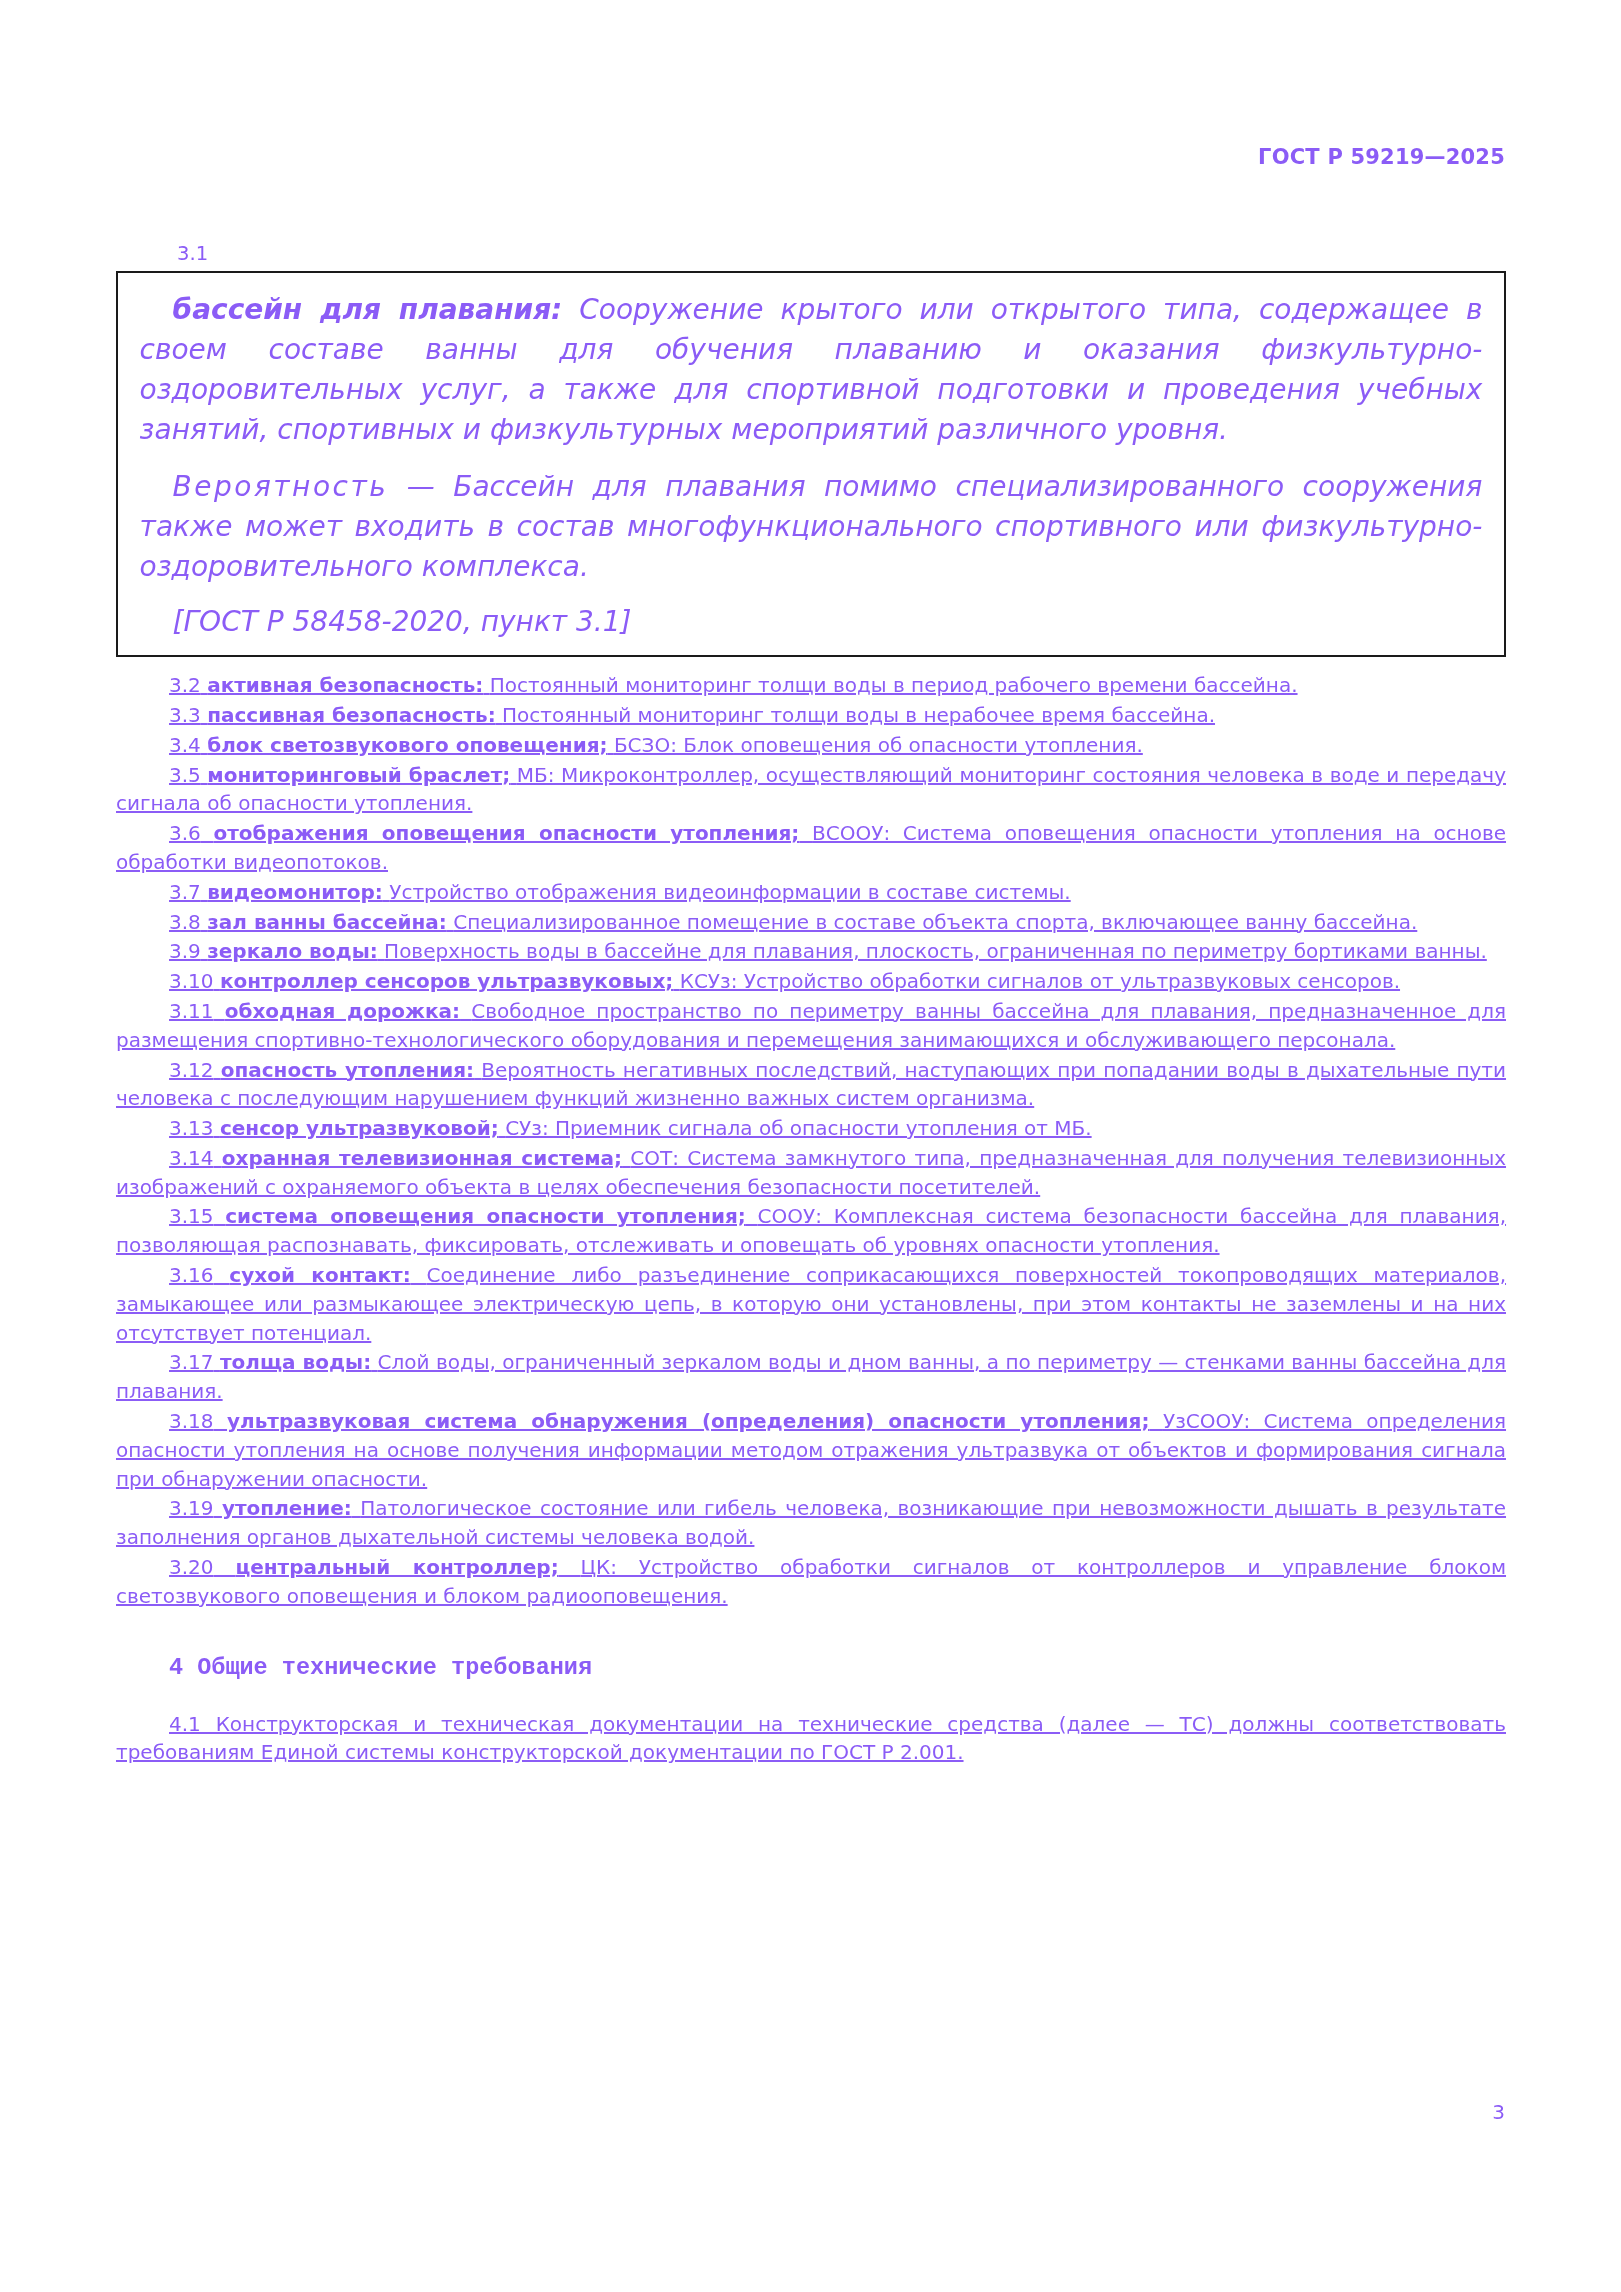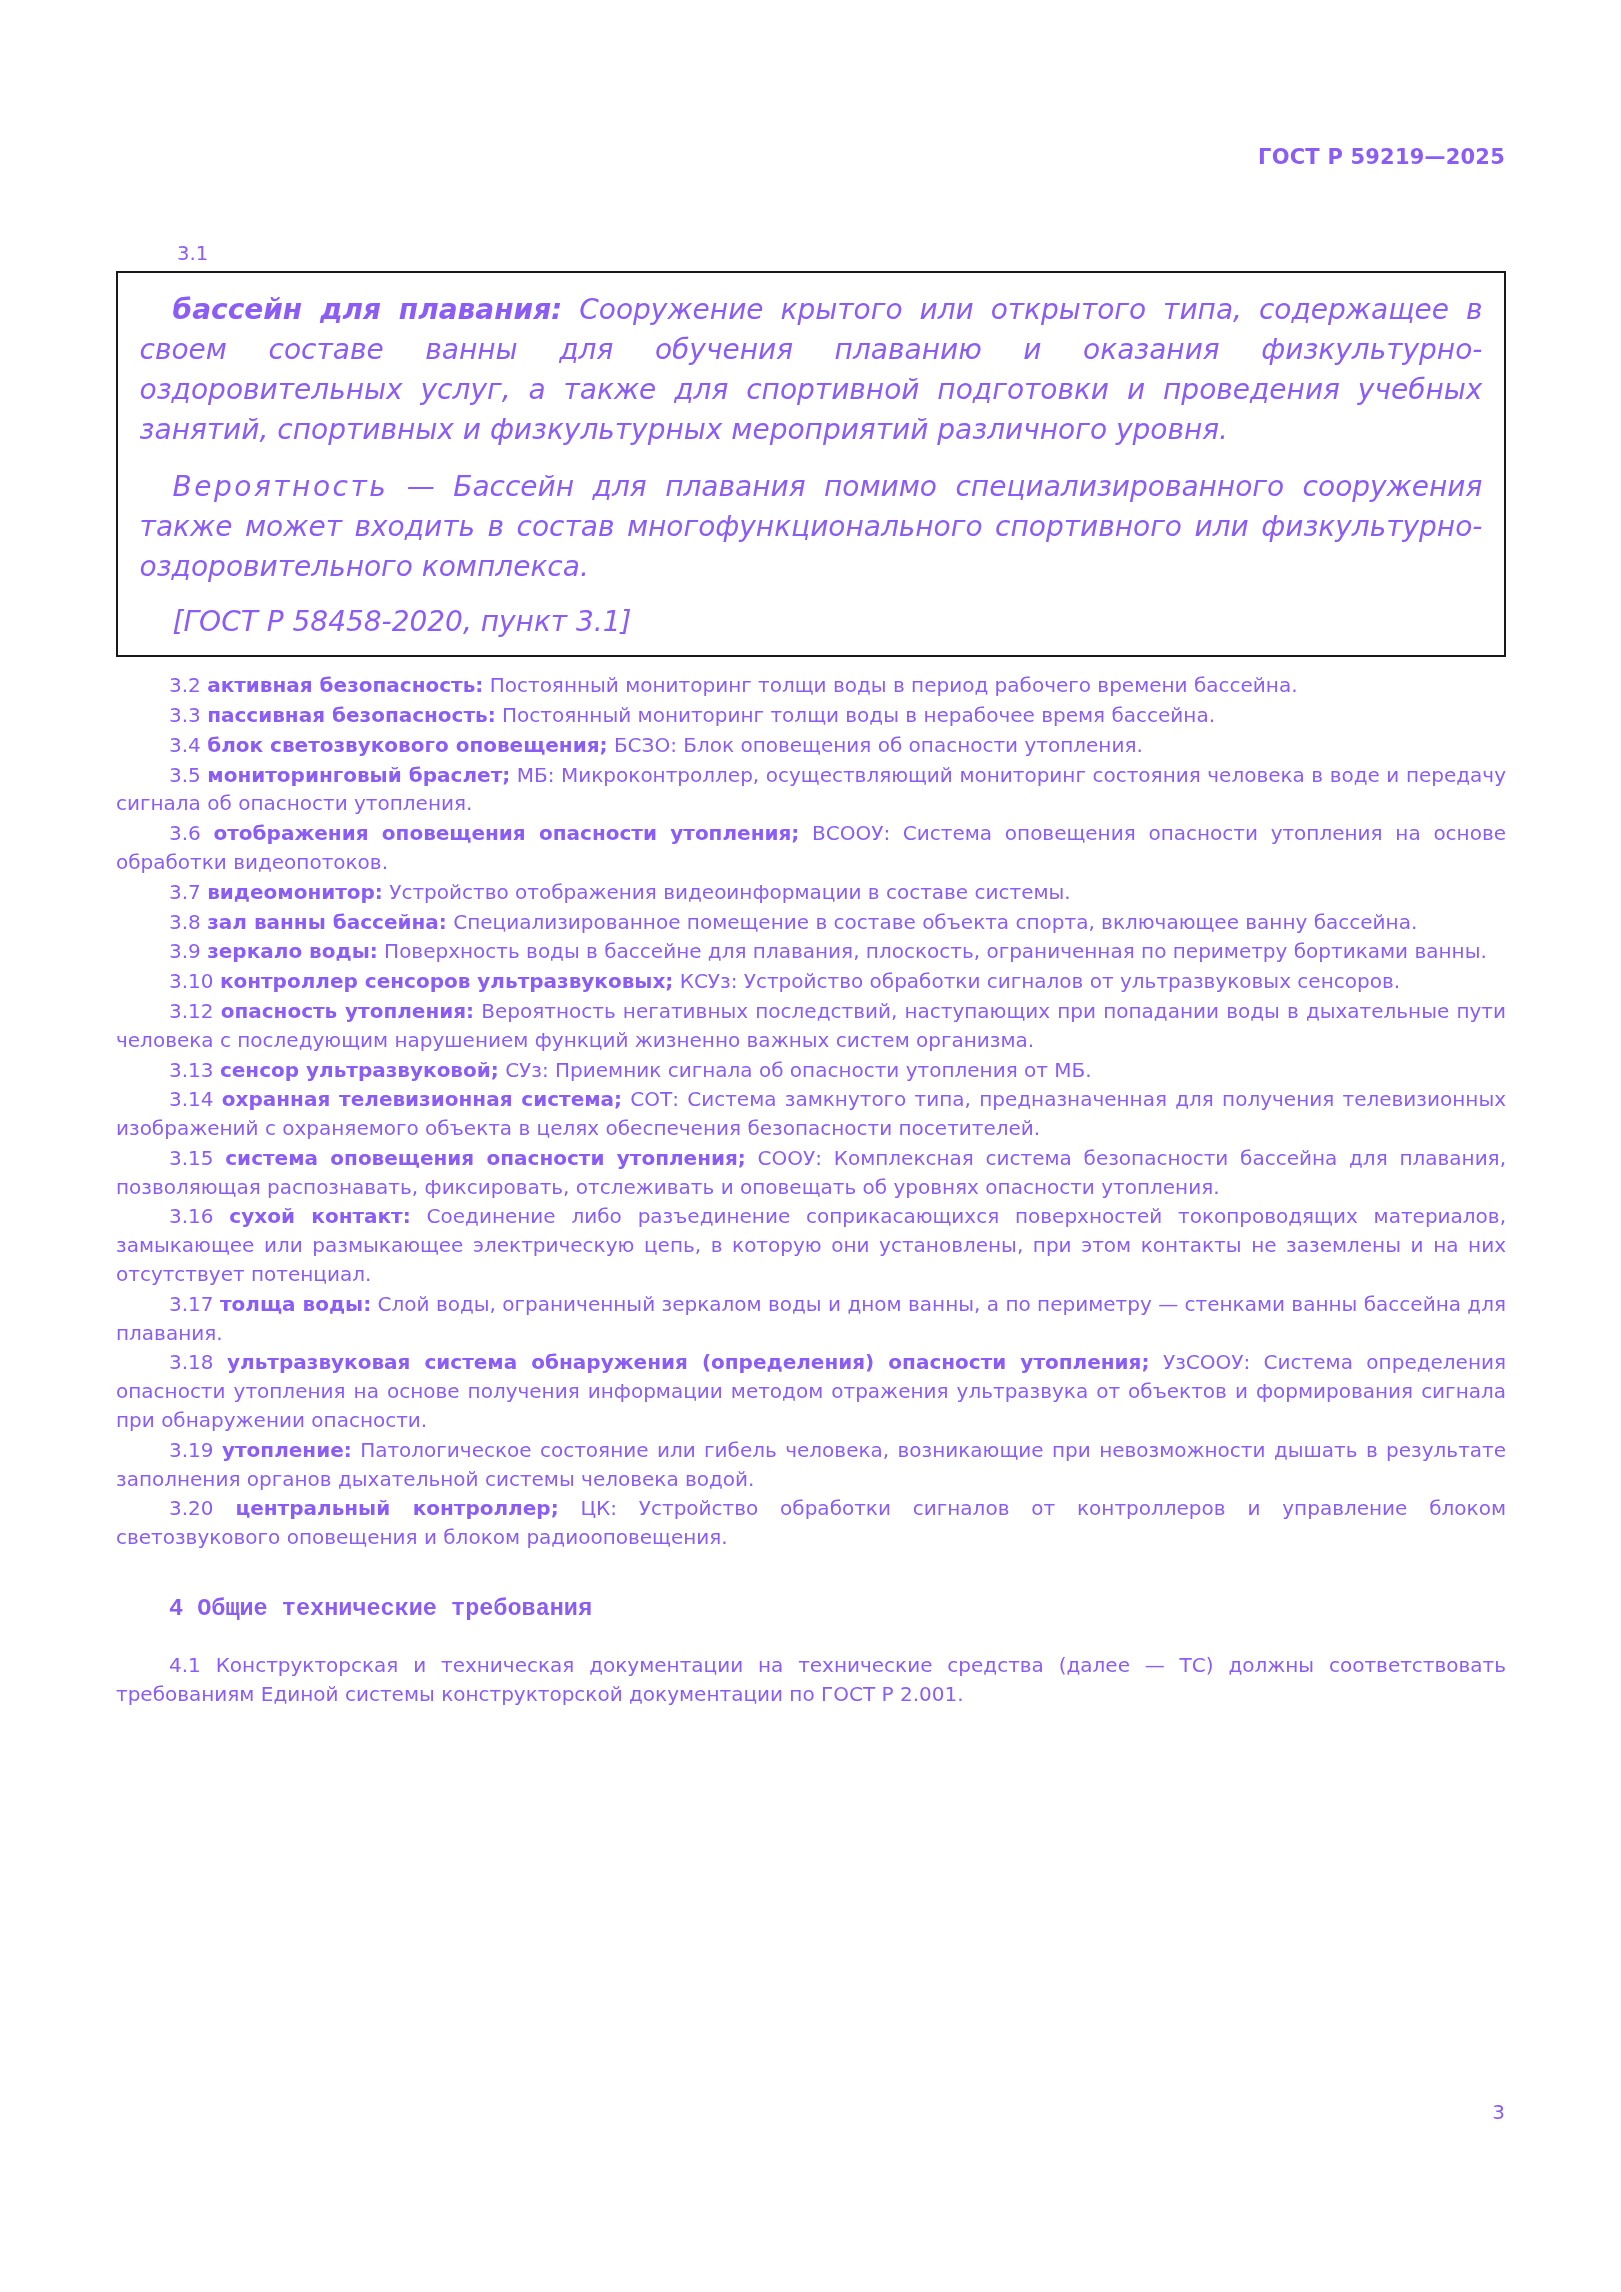--- a/index.html
+++ b/index.html
@@ -65,20 +65,21 @@
     letter-spacing: 2.5px;
   }
   b { font-weight: bold; }
   .body-p {
     font-size: 20px;
     line-height: 1.44;
     margin: 0 0 0 0;
     text-align: justify;
     text-justify: inter-word;
     text-indent: 53px;
+    text-decoration: underline;
   }
   .body-p + .body-p { margin-top: 1px; }
   h2.section {
     font-size: 23.5px;
     font-weight: bold;
     margin: 43px 0 0 53px;
     font-family: Liberation Mono, monospace;
   }
   .after-section {
     margin-top: 29px;
@@ -153,20 +154,25 @@
       <span>3.9</span>
       <b>зеркало воды:</b>
       <span>Поверхность воды в бассейне для плавания, плоскость, ограниченная по периметру бортиками ванны.</span>
     </p>
     <p class="body-p">
       <span>3.10</span>
       <b>контроллер сенсоров ультразвуковых;</b>
       <span>КСУз: Устройство обработки сигналов от ультразвуковых сенсоров.</span>
     </p>
     <p class="body-p">
+      <span>3.11</span>
+      <b>обходная дорожка:</b>
+      <span>Свободное пространство по периметру ванны бассейна для плавания, предназначенное для размещения спортивно-технологического оборудования и перемещения занимающихся и обслуживающего персонала.</span>
+    </p>
+    <p class="body-p">
       <span>3.12</span>
       <b>опасность утопления:</b>
       <span>Вероятность негативных последствий, наступающих при попадании воды в дыхательные пути человека с последующим нарушением функций жизненно важных систем организма.</span>
     </p>
     <p class="body-p">
       <span>3.13</span>
       <b>сенсор ультразвуковой;</b>
       <span>СУз: Приемник сигнала об опасности утопления от МБ.</span>
     </p>
     <p class="body-p">

